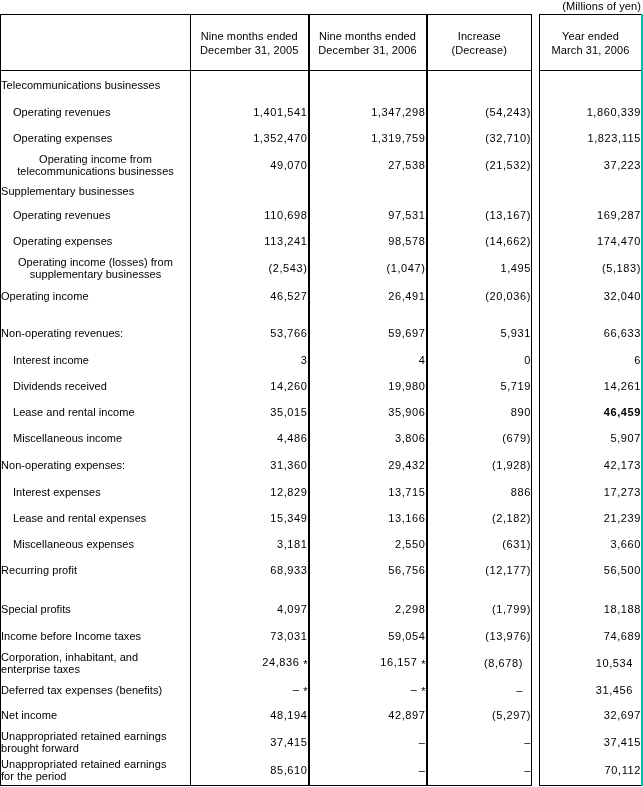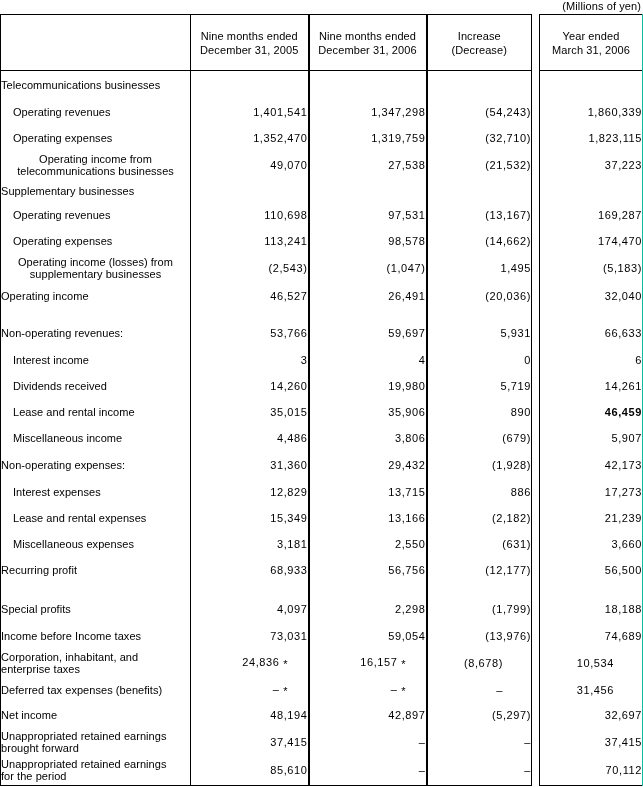--- a/index.html
+++ b/index.html
@@ -60,21 +60,21 @@
   
   col.c-label { width: 190px; }
   col.c-a     { width: 118px; }
   col.c-b     { width: 118px; }
   col.c-c     { width: 105px; }
   col.c-gap   { width: 8px;   }
   col.c-d     { width: 104px; }
 
   
   .bd-outer-l { border-left: 1px solid #000; }
-  .bd-outer-r { border-right: 3px solid #14b8a6; }
+  .bd-outer-r { border-right: 5px solid #14b8a6; }
   .bd-thin-l  { border-left: 1px solid #000; }
   .bd-thin-r  { border-right: 1px solid #000; }
   .bd-thick-r { border-right: 2px solid #000; }
   .bd-top     { border-top: 1px solid #000; }
   .bd-bot     { border-bottom: 1px solid #000; }
 
   
   td.gapcell, th.gapcell {
     border: 0 !important;
     background: #ffffff;
@@ -101,21 +101,21 @@
 
   td.label.ind1 { padding-left: 12px; }
   td.label.ind-c { padding-left: 0; text-align: center; }
 
   td.num {
     text-align: right;
     padding-right: 12px;
     letter-spacing: 0.6px;
     white-space: nowrap;
   }
-  td.num.star { padding-right: 20px; }
+  td.num.star { padding-right: 0; }
   td.num .ast {
     display: inline-block;
     width: 8px;
     text-align: right;
     letter-spacing: 0;
     vertical-align: -2px;
     font-size: 11px;
   }
   td.num .astpad {
     display: inline-block;

